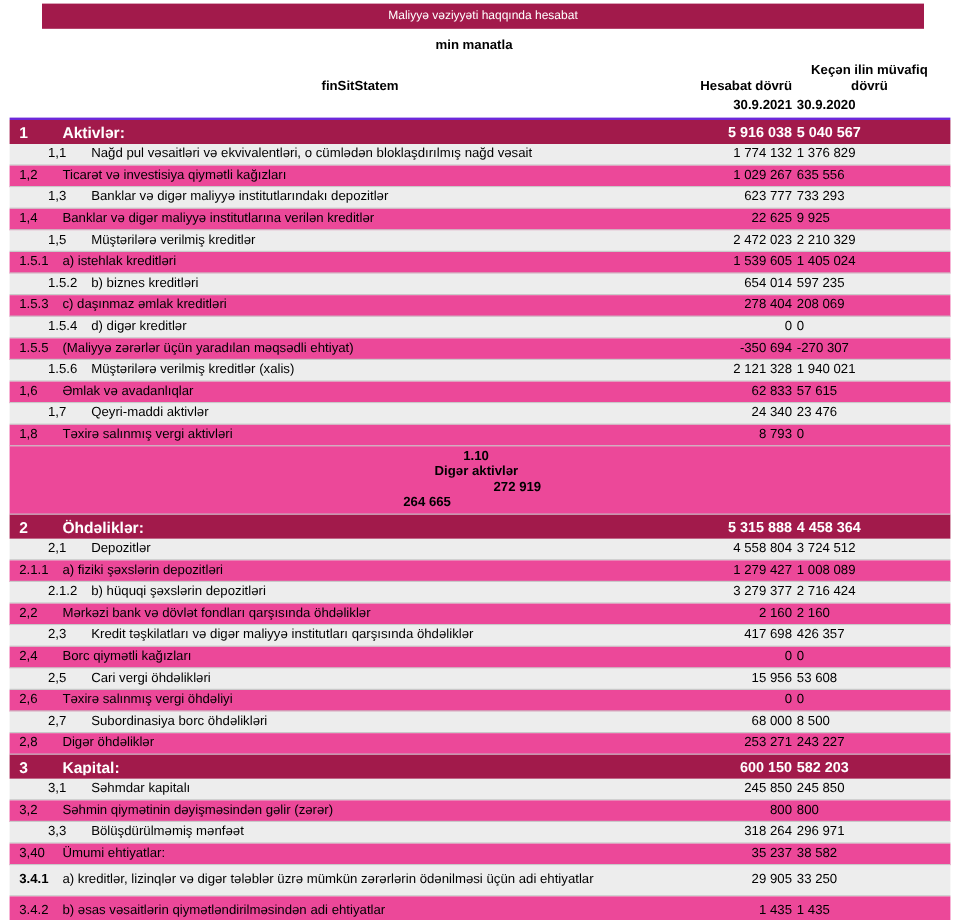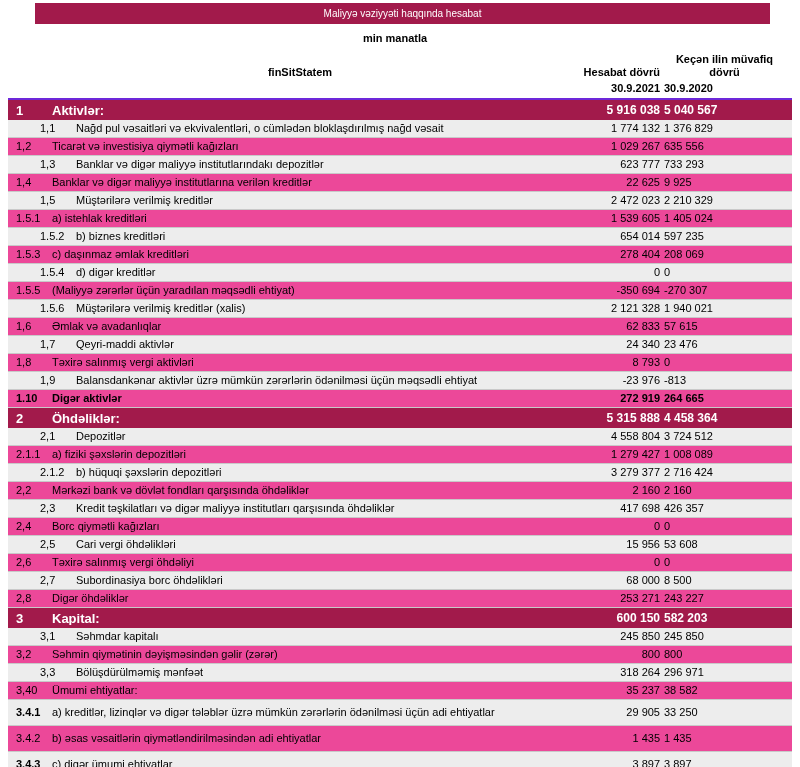--- a/index.html
+++ b/index.html
@@ -52,21 +52,21 @@
   .row {
     display: flex; align-items: center;
     font-size: 11px; line-height: 13px;
     padding: 2px 0;
     min-height: 17px;
     border-bottom: 1px solid #c9c9c9;
     background: #ec4899;
   }
   .row.alt  { background: var(--row-alt, #EDEDED); padding-left: 24px; }
   .row.tall { padding: 6px 0; }
-  .row.bold { font-weight: bold; }
+  .row.bold { font-weight: bold; flex-direction: column; }
   .num.bold { font-weight: bold; }
 
   .row.section {
     background: var(--accent, #A21A4B);
     color: #fff; font-weight: bold;
     border-bottom: none;
     min-height: 20px;
     padding: 1px 0;
   }
   .row.section .num   { font-size: 13px; }
@@ -185,26 +185,20 @@
     <div class="cell label">Qeyri-maddi aktivlər</div>
     <div class="cell val1">24 340</div>
     <div class="cell val2">23 476</div>
   </div>
         <div class="row">
     <div class="cell num">1,8</div>
     <div class="cell label">Təxirə salınmış vergi aktivləri</div>
     <div class="cell val1">8 793</div>
     <div class="cell val2">0</div>
   </div>
-        <div class="row alt">
-    <div class="cell num">1,9</div>
-    <div class="cell label">Balansdankənar aktivlər üzrə mümkün zərərlərin ödənilməsi üçün məqsədli ehtiyat</div>
-    <div class="cell val1">-23 976</div>
-    <div class="cell val2">-813</div>
-  </div>
         <div class="row bold">
     <div class="cell num">1.10</div>
     <div class="cell label">Digər aktivlər</div>
     <div class="cell val1">272 919</div>
     <div class="cell val2">264 665</div>
   </div>
         <div class="row section">
     <div class="cell num">2</div>
     <div class="cell label">Öhdəliklər:</div>
     <div class="cell val1">5 315 888</div>

